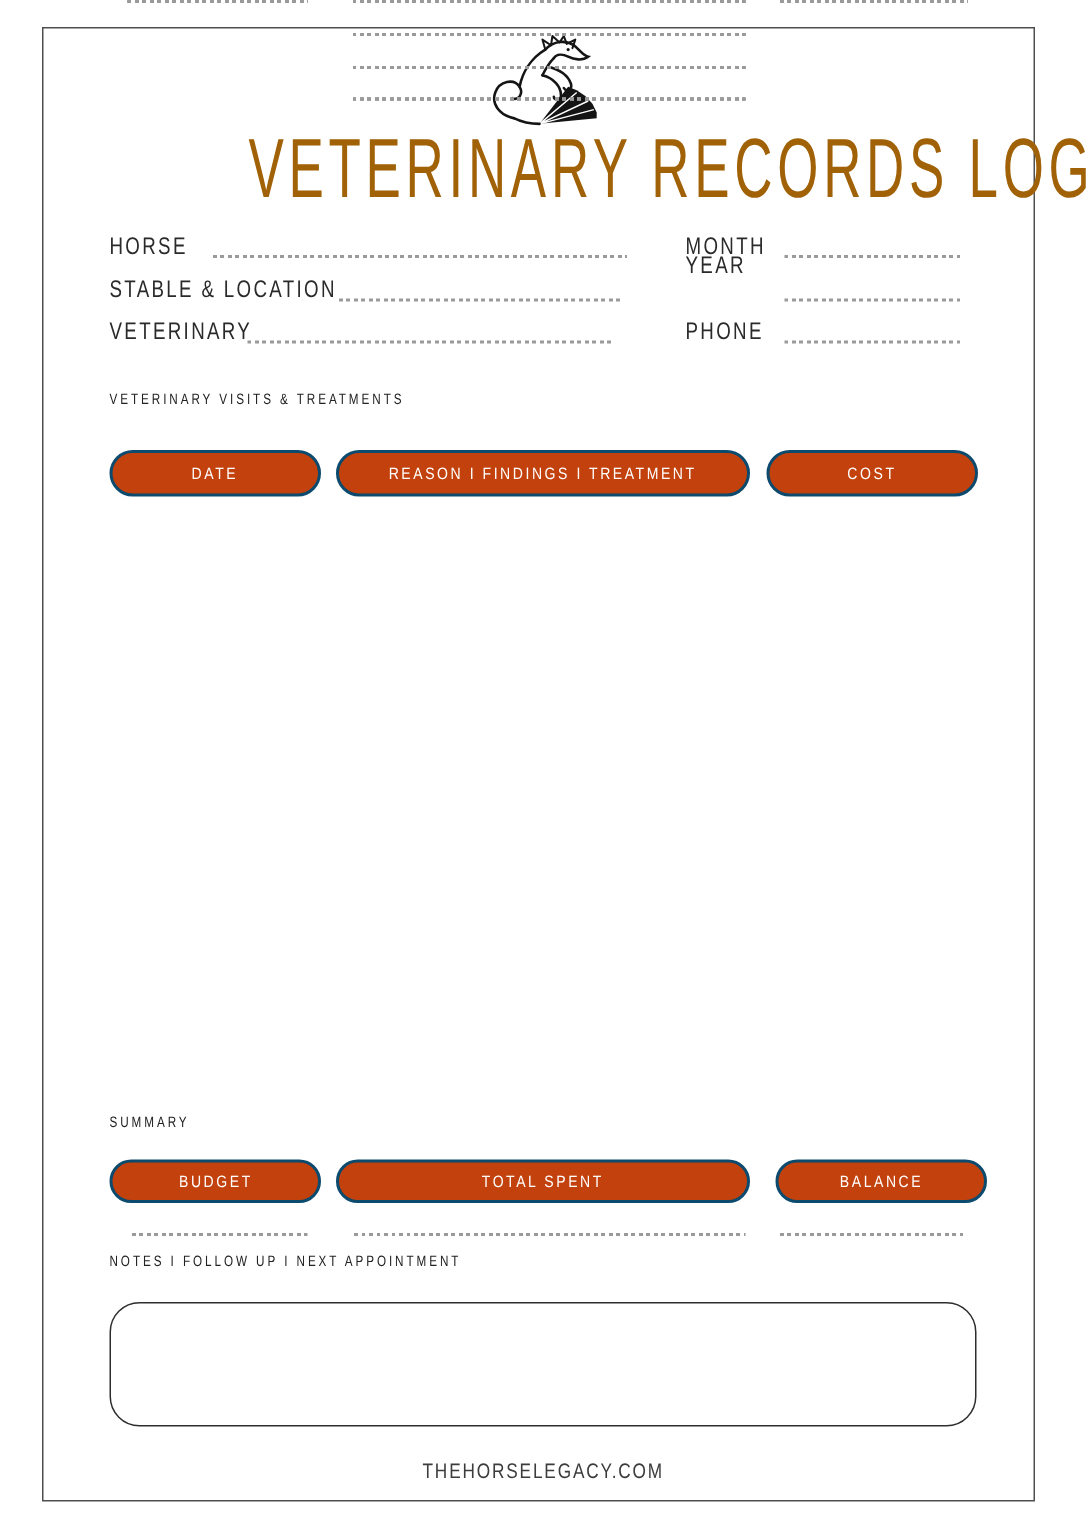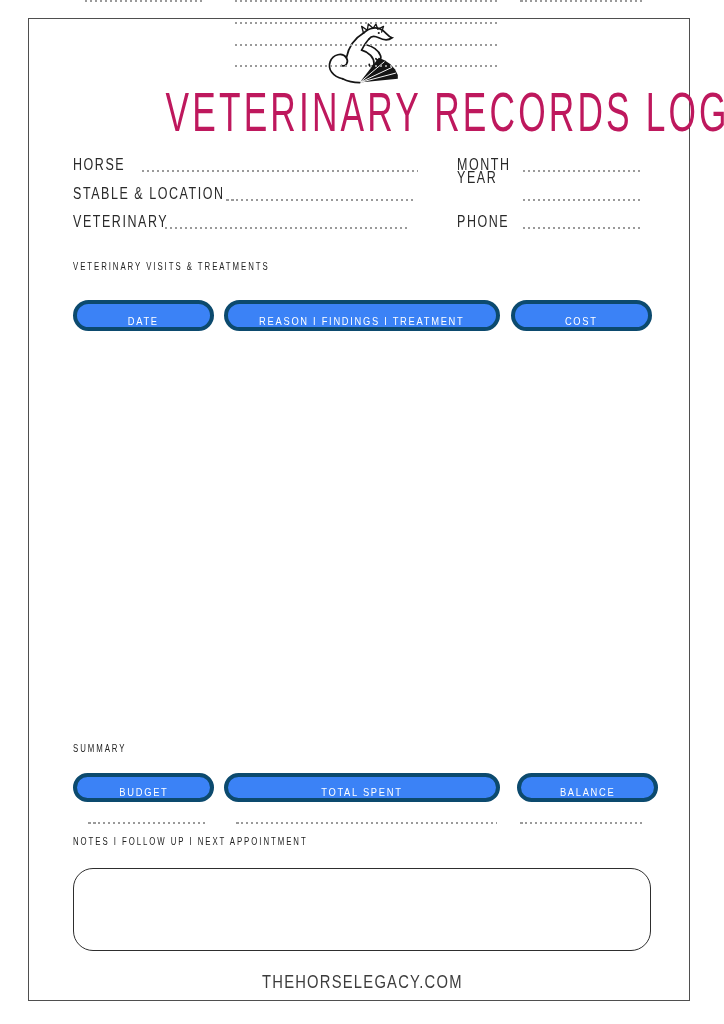--- a/index.html
+++ b/index.html
@@ -9,36 +9,36 @@
     font-family:"Liberation Sans", sans-serif; color:#232323; overflow:hidden;
     margin:0 auto;
   }
   .frame {
     position:absolute; left:28px; top:18px; width:662px; height:983px;
     border:1.5px solid #4f4f4f;
   }
   .logo { position:absolute; left:314px; top:22px; width:100px; height:64px; }
 
   .title { position:absolute; left:0; top:84px; width:724px; text-align:center;
-           font-size:56px; font-weight:normal; line-height:1.0; color:#be185d;
+           font-size:56px; font-weight:normal; line-height:1.0; color:#a16207;
            letter-spacing:5px; white-space:nowrap; }
   .title .cx-c { display:inline-block; transform:scaleX(0.63); transform-origin:50% 50%; }
 
   .lbl { position:absolute; font-size:16px; letter-spacing:2px; color:#2a2a2a;
          white-space:nowrap; }
   .lbl .cx-l, .hdg .cx-l { display:inline-block; transform:scaleX(0.78); transform-origin:0 50%; }
 
   .hdg { position:absolute; font-size:10px; letter-spacing:2.5px; color:#222222;
          white-space:nowrap; }
 
   .dline { position:absolute; height:2px;
            background:repeating-linear-gradient(90deg, #9a9a9a 0 2.5px, transparent 2.5px 5px); }
 
-  .pill { position:absolute; height:31px; background:#3b82f6; border:4px solid #0c4a6e;
-          border-radius:16px; color:#ffffff; display:flex; align-items:flex-end;
+  .pill { position:absolute; height:31px; background:#c2410c; border:2px solid #0c4a6e;
+          border-radius:16px; color:#ffffff; display:flex; align-items:center;
           justify-content:center; font-size:11px; letter-spacing:2px; white-space:nowrap; }
   .pill .cx-m { display:inline-block; transform:scaleX(0.85); transform-origin:50% 50%; }
   .pill.total { justify-content:flex-end; padding-right:114px; height:27px; border-radius:14px; }
   .pill.total .cx-m { transform-origin:100% 50%; }
   .pill.sum { height:29px; border-radius:15px; }
 
   .vgroup { position:absolute; left:0; width:724px; height:70px; }
   .vgroup .l-date { left:85px;  width:120px; top:0; }
   .vgroup .l-r1   { left:235px; width:262px; top:0; }
   .vgroup .l-r2   { left:235px; width:262px; top:22px; }
@@ -47,21 +47,21 @@
   .vgroup .l-cost { left:520px; width:125px; top:0; }
   .vgroup:nth-of-type(1) { top:355px; }
   .vgroup:nth-of-type(2) { top:442px; }
   .vgroup:nth-of-type(3) { top:529px; }
   .vgroup:nth-of-type(4) { top:617px; }
 
   .notes-box { position:absolute; left:73px; top:868px; width:578px; height:83px;
                border:1.5px solid #2e2e2e; border-radius:20px; background:#ffffff; }
 
   .footer { position:absolute; left:0; top:972px; width:724px; text-align:center;
-            font-size:18px; letter-spacing:1.5px; color:#3c3c3c; white-space:nowrap; }
+            font-size:14px; letter-spacing:1.5px; color:#3c3c3c; white-space:nowrap; }
   .footer .cx-c { display:inline-block; transform:scaleX(0.82); transform-origin:50% 50%; }
 </style>
 </head>
 <body>
 
 <div class="sheet">
 
   <div class="frame"></div>
 
   <svg class="logo" viewBox="0 0 105 64" fill="none">

